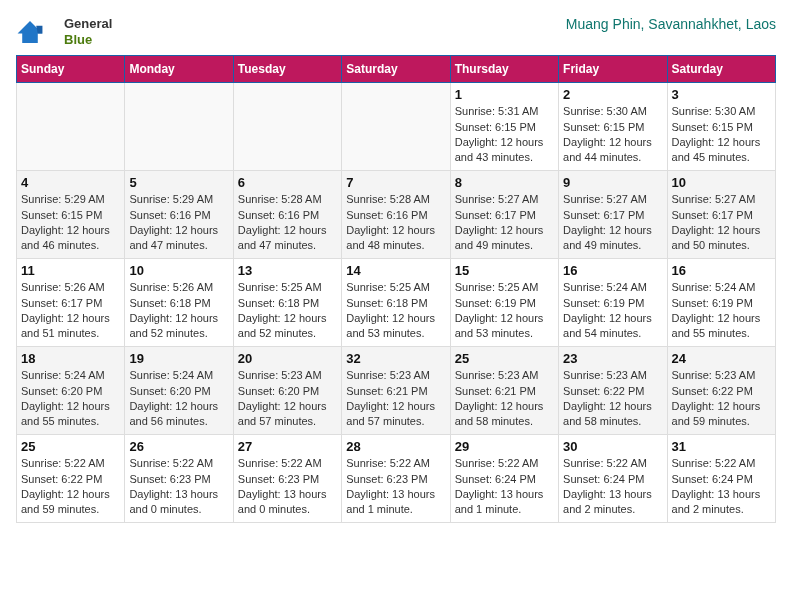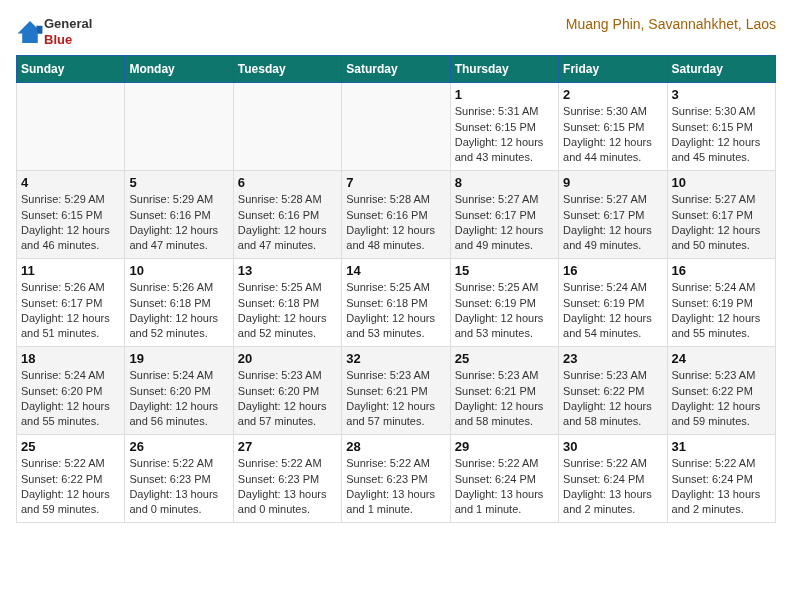--- a/index.html
+++ b/index.html
@@ -12,55 +12,55 @@
     }
     .header {
       display: flex;
       align-items: flex-start;
       justify-content: space-between;
       margin-bottom: 8px;
     }
     .logo {
       display: flex;
       align-items: center;
-      gap: 0;
+      gap: 20px;
     }
     .logo-text {
       display: flex;
       flex-direction: column;
       font-size: 13px;
       font-weight: bold;
       line-height: 1.2;
     }
     .logo-text .general { color: #333; }
-    .logo-text .blue { color: #b91c1c; }
+    .logo-text .blue { color: #4d7c0f; }
     .logo-icon {
       width: 28px;
       height: 28px;
     }
     .title-block {
       text-align: right;
     }
     .title-block h1 {
       font-size: 32px;
       color: #1a1a1a;
       font-weight: bold;
     }
     .title-block h2 {
       font-size: 14px;
-      color: #a16207;
+      color: #0f766e;
       font-weight: normal;
     }
     table {
       width: 100%;
       border-collapse: collapse;
       font-size: 11px;
     }
     thead tr {
-      background-color: #0f766e;
+      background-color: #be185d;
       color: #fff;
     }
     thead th {
       padding: 6px 4px;
       text-align: left;
       font-size: 12px;
       font-weight: bold;
       border: 1px solid #1a5fa8;
     }
     tbody tr {

